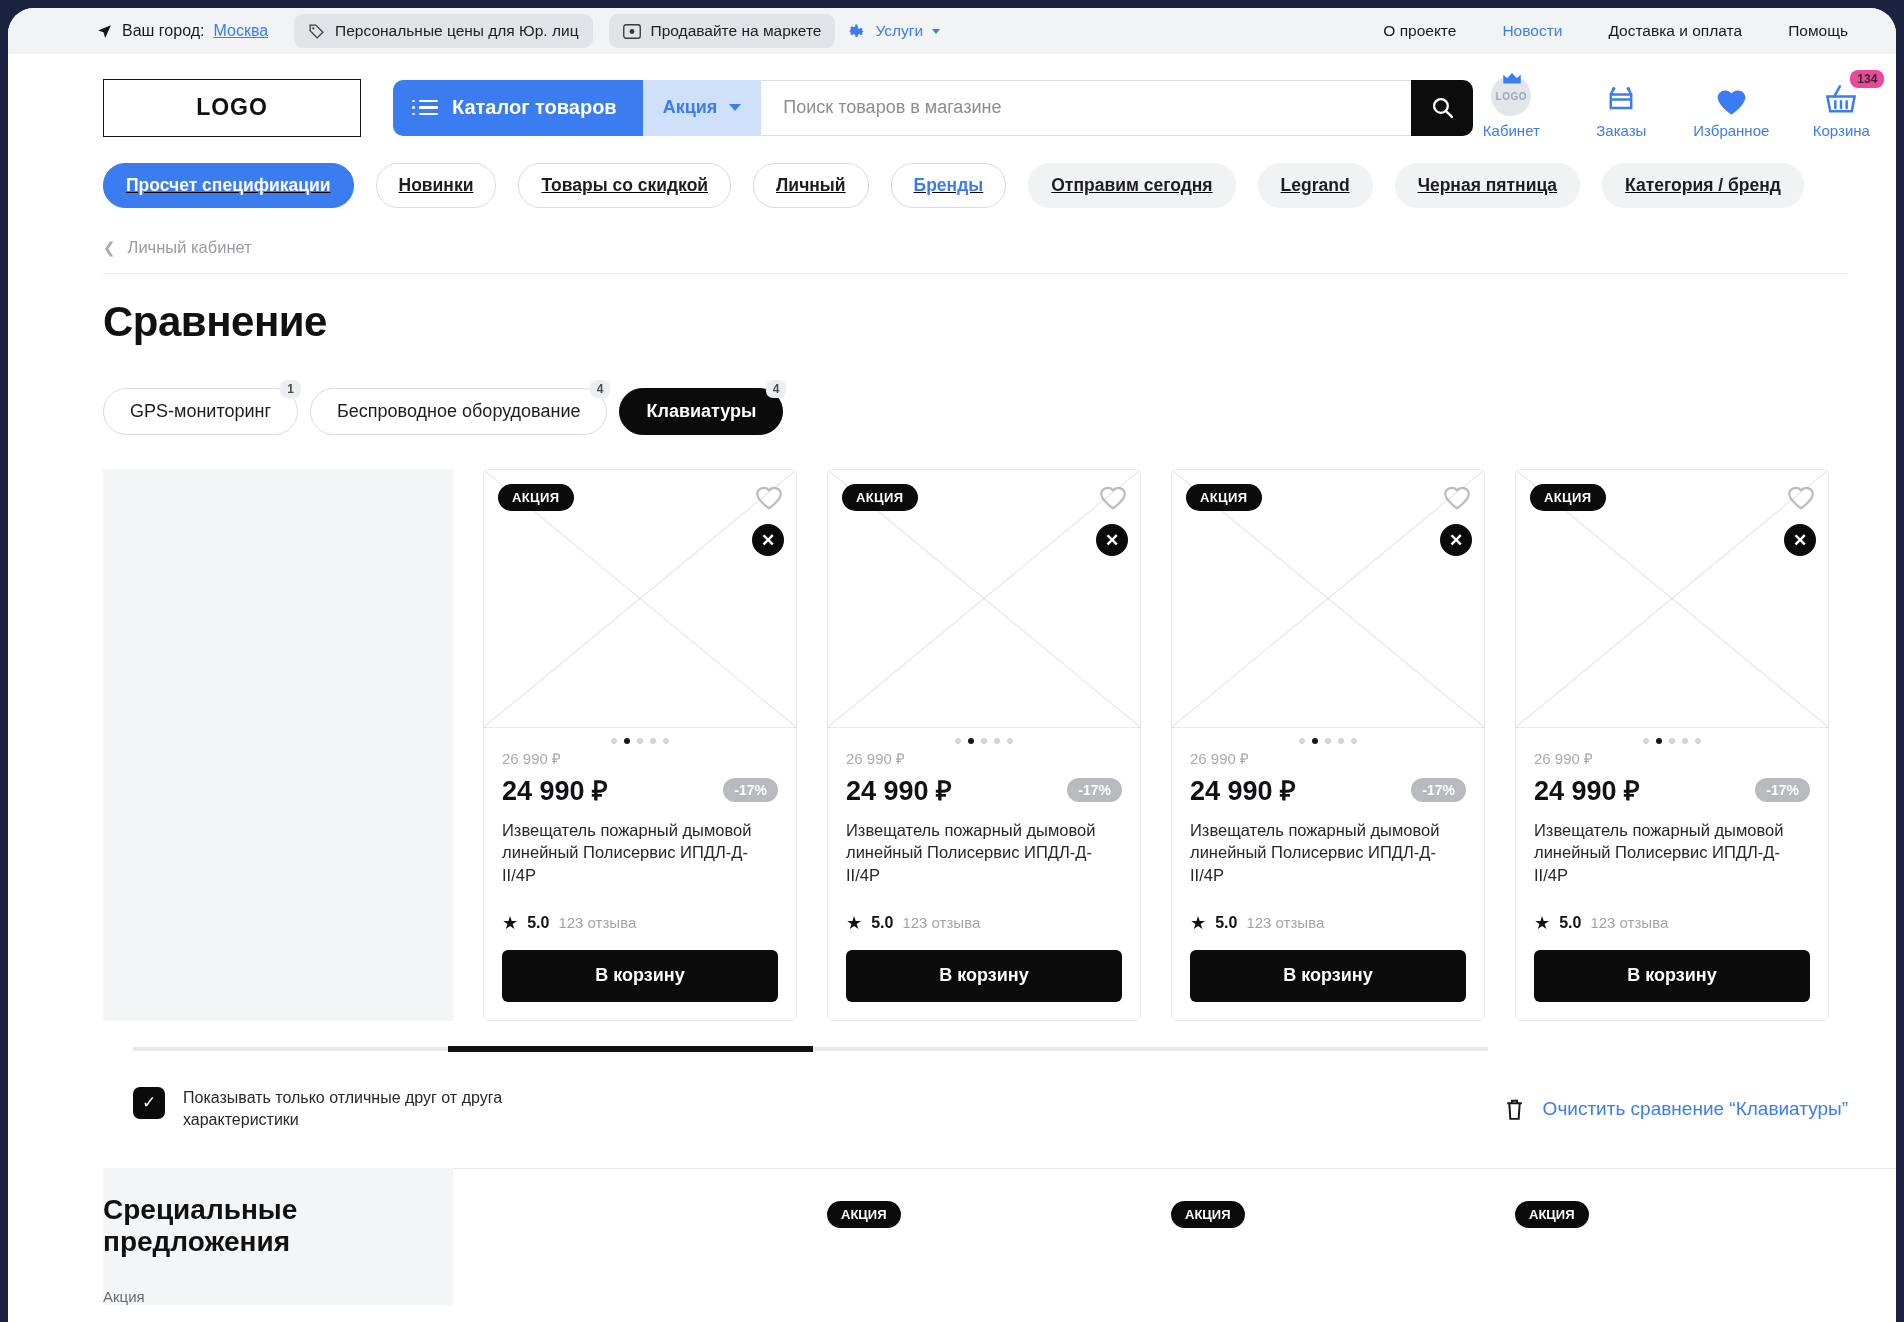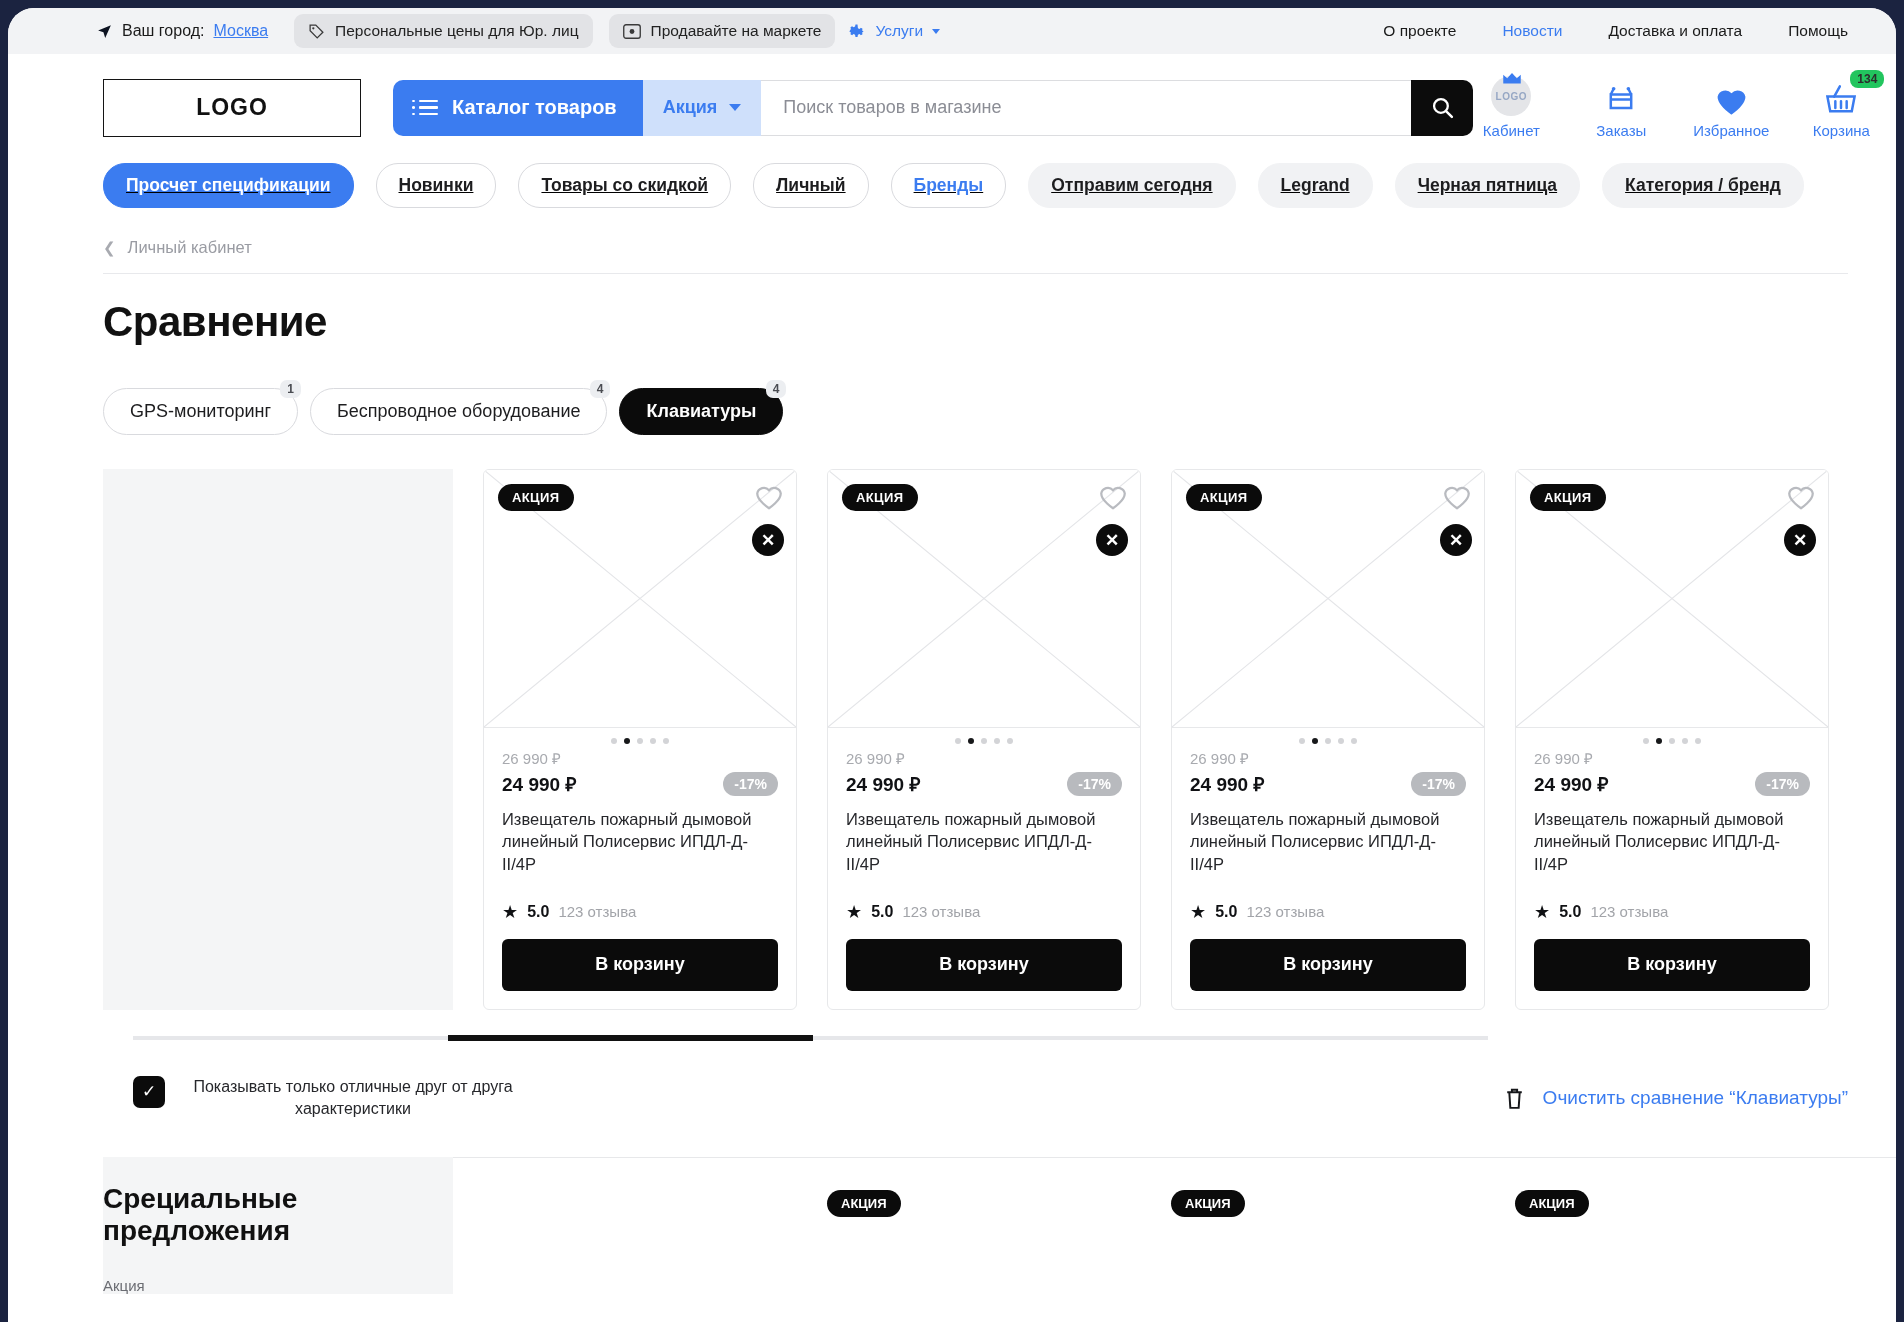--- a/index.html
+++ b/index.html
@@ -129,21 +129,21 @@
   }
   .haction .ico { height: 40px; display: flex; align-items: flex-end; justify-content: center; position: relative; }
   .avatar-circle {
     width: 40px; height: 40px; border-radius: 50%; background: #e4e5e8;
     display: flex; align-items: center; justify-content: center;
     color: #96a7c4; font-size: 10px; font-weight: 700; letter-spacing: .5px;
   }
   .crown { position: absolute; top: -4px; right: 8px; }
   .cart-badge {
     position: absolute; top: -6px; left: 26px;
-    background: #22c55e; color: #2c2c2c;
+    background: #ec4899; color: #2c2c2c;
     font-size: 12px; font-weight: 600;
     border-radius: 8px; padding: 2px 7px;
   }
 
   
   .chipsnav {
     display: flex; align-items: center; gap: 22px;
     padding: 0 0 0 95px;
     margin-top: 4px;
     white-space: nowrap;
@@ -234,21 +234,21 @@
     background: #0b0b0b; color: #fff;
     display: flex; align-items: center; justify-content: center;
     font-size: 17px; font-weight: 700; cursor: pointer;
   }
   .dots { display: flex; justify-content: center; gap: 7px; padding: 10px 0 4px; }
   .dots i { width: 6px; height: 6px; border-radius: 50%; background: #d3d4d7; display: block; }
   .dots i.on { background: #17181a; }
   .pbody { padding: 0 18px 18px; }
   .oldprice { color: #a8aaaf; font-size: 15px; margin-bottom: 3px; }
   .pricerow { display: flex; align-items: center; }
-  .price { font-size: 19px; font-weight: 700; color: #101114; text-align: center; }
+  .price { font-size: 27px; font-weight: 700; color: #101114; text-align: center; }
   .disc {
     margin-left: auto;
     background: #b8babe; color: #fff;
     border-radius: 13px; padding: 4px 11px;
     font-size: 14px; font-weight: 600;
   }
   .pname { margin-top: 11px; font-size: 16.5px; line-height: 1.35; color: #26272b; }
   .rating { display: flex; align-items: center; gap: 9px; margin-top: 26px; }
   .rating .star { font-size: 18px; color: #101114; }
   .rating .val { font-size: 16px; font-weight: 700; color: #101114; }
@@ -271,21 +271,21 @@
   .optrow {
     display: flex; align-items: center;
     margin-top: 36px; padding-left: 125px; padding-right: 48px;
   }
   .cbwrap { display: flex; align-items: flex-start; gap: 18px; }
   .cbox {
     width: 32px; height: 32px; border-radius: 7px; background: #0b0b0b;
     display: flex; align-items: center; justify-content: center;
     color: #fff; font-size: 17px; flex: none; cursor: pointer;
   }
-  .cbtext { font-size: 16px; line-height: 1.4; color: #26272b; max-width: 340px; text-align: center; }
+  .cbtext { font-size: 16px; line-height: 1.4; color: #26272b; max-width: 340px; }
   .clearwrap { margin-left: auto; display: flex; align-items: center; gap: 18px; }
   .clearlink { color: #3b7cf0; font-size: 19px; }
 
   
   .bottomzone { display: flex; padding-left: 95px; margin-top: 36px; }
   .bz-left { width: 350px; flex: none; background: #f4f5f6; padding-top: 26px; }
   .bz-left .t { font-size: 28px; font-weight: 700; color: #111; }
   .bz-left .s { font-size: 15px; color: #6b6d73; margin-top: 30px; }
   .bz-right { flex: 1; padding-left: 30px; border-top: 1px solid #e7e8ea; padding-top: 32px; }
   .bz-cards { display: flex; gap: 30px; }

